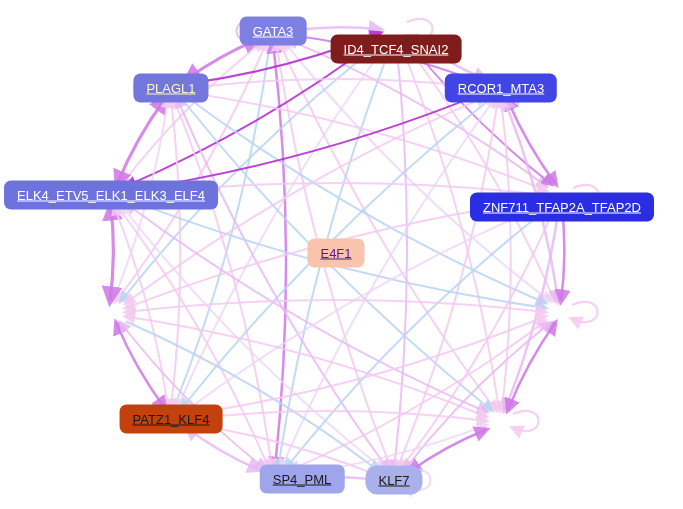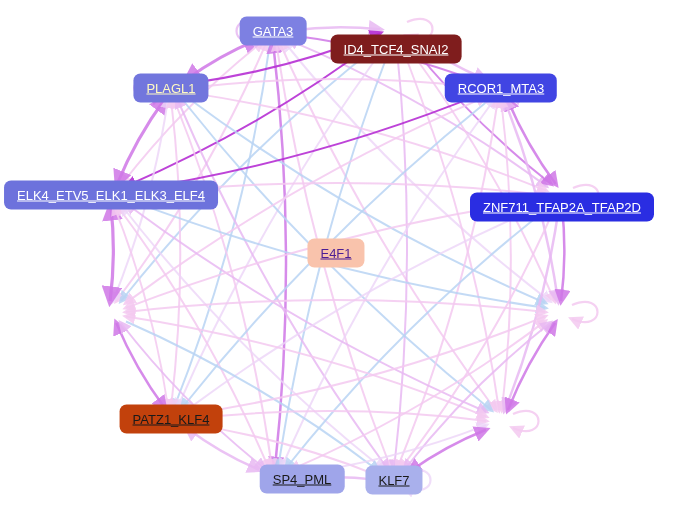--- a/index.html
+++ b/index.html
@@ -117,14 +117,14 @@
 
 <div class="node" style="left: 273px; top: 31px; background: rgb(125, 128, 226); color: rgb(255, 255, 255);"><span>GATA3</span></div>
     <div class="node" style="left: 396px; top: 25px; background: #7f1d1d; color: rgb(255, 255, 255); margin-top: 24px;"><span>ID4_TCF4_SNAI2</span></div>
     <div class="node" style="left: 171px; top: 88px; background: rgb(114, 118, 221); color: #fef9c3;"><span>PLAGL1</span></div>
     <div class="node" style="left: 501px; top: 88px; background: rgb(65, 69, 227); color: rgb(255, 255, 255); text-align: right;"><span>RCOR1_MTA3</span></div>
     <div class="node" style="left: 111px; top: 195px; background: rgb(109, 114, 220); color: rgb(255, 255, 255);"><span>ELK4_ETV5_ELK1_ELK3_ELF4</span></div>
     <div class="node" style="left: 562px; top: 207px; background: rgb(42, 45, 226); color: rgb(255, 255, 255);"><span>ZNF711_TFAP2A_TFAP2D</span></div>
     <div class="node" style="left: 336px; top: 253px; background: rgb(249, 195, 172); color: #4c1d95;"><span>E4F1</span></div>
     <div class="node" style="left: 171px; top: 419px; background: #c2410c; color: rgb(26, 26, 26);"><span>PATZ1_KLF4</span></div>
     <div class="node" style="left: 275px; top: 479px; background: rgb(159, 165, 234); color: rgb(26, 26, 26); margin-left: 27px;"><span>SP4_PML</span></div>
-    <div class="node" style="left: 394px; top: 480px; background: rgb(169, 176, 236); color: rgb(26, 26, 26);"><span>KLF7</span></div>
+    <div class="node" style="left: 394px; top: 480px; background: rgb(169, 176, 236); color: rgb(26, 26, 26); border-radius: 12px;"><span>KLF7</span></div>
   </div>
 
 </body></html>

